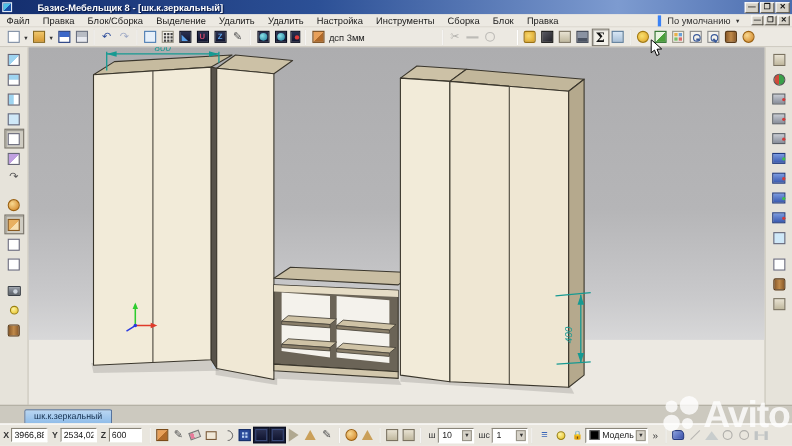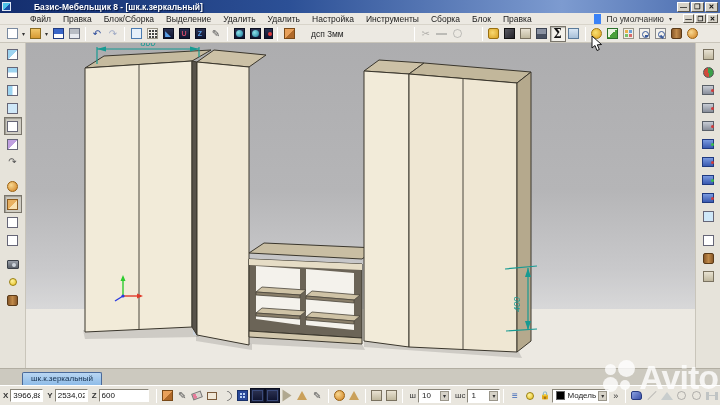--- a/index.html
+++ b/index.html
@@ -11,24 +11,24 @@
     background:linear-gradient(90deg,#142e6e 0%,#2c5096 40%,#7d9bd0 78%,#4a6cae 100%);
     display:flex; align-items:center; padding:0 2px; color:#fff; }
   .app-icon { width:9px; height:9px; margin-right:3px; background:linear-gradient(135deg,#4ec3e8 50%,#1a52a8 50%); border:1px solid #dfe8f5; }
   .title-text { font-weight:bold; font-size:8.5px; white-space:nowrap; text-shadow:1px 1px 1px #00103a;padding-left:20px; }
   .win-btns { margin-left:auto; display:flex; gap:1px; }
   .wbtn { width:13px; height:10px; background:#d6d2c8; border:1px solid #fff; border-right-color:#5a564c; border-bottom-color:#5a564c;
     color:#111; font-size:7px; line-height:8px; text-align:center; font-weight:bold; }
 
   
   .menubar { position:absolute; left:0; top:13px; width:720px; height:12px; background:#ece9e2;
-    border-bottom:1px solid #d8d4ca; display:flex; align-items:center; color:#1a1a1a;padding-left:24px; }
+    border-bottom:1px solid #d8d4ca; display:flex; align-items:center; color:#1a1a1a; }
   .menu-item { padding:0 6px; white-space:nowrap; font-size:8.5px; }
   .menu-right { margin-left:auto; display:flex; align-items:center; gap:3px; padding-right:2px; }
-  .preset { display:flex; align-items:center; gap:3px; border-left:7px solid #3b82f6; padding:0 6px; color:#333; font-size:8.5px; }
+  .preset { display:flex; align-items:center; gap:3px; border-left:3px solid #3b82f6; padding:0 6px; color:#333; font-size:8.5px; }
   .mdi-btns { display:flex; gap:1px; }
   .mbtn { width:11px; height:9px; background:#d6d2c8; border:1px solid #fff; border-right-color:#5a564c; border-bottom-color:#5a564c;
     font-size:6.5px; line-height:7px; text-align:center; color:#111; font-weight:bold; }
 
   
   .toolbar { position:absolute; left:0; top:25px; width:720px; height:18px; background:#ece9e2;
     border-bottom:1px solid #c9c5ba; display:flex; align-items:center; padding-left:4px; }
   .tsep { width:1px; height:14px; background:#c2beb2; border-right:1px solid #fff; margin:0 3px; flex:0 0 auto; }
   .tbtn { width:16px; height:16px; display:flex; align-items:center; justify-content:center; flex:0 0 auto;
     border:1px solid transparent; position:relative; }
@@ -67,21 +67,21 @@
     box-shadow:4px 0 #6aa0d8,0 4px #7ac06a,4px 4px #d86a6a; }
   .ic-zoomsel, .ic-zoom { border:1px solid #888; background:#f4f2ec; }
   .ic-zoomsel::after, .ic-zoom::after { content:""; position:absolute; left:2px; top:2px; width:5px; height:5px; border:1.5px solid #3a5a9a; border-radius:50%; }
   .ic-zoomsel::before { content:""; position:absolute; right:1px; bottom:1px; width:3px; height:2px; background:#3a5a9a; }
   .ic-zoom::before { content:""; position:absolute; right:1px; bottom:1px; width:4px; height:1.5px; background:#3a5a9a; transform:rotate(45deg); }
   .ic-barrel { background:linear-gradient(90deg,#8a5a2a,#c08a4a,#8a5a2a); border:1px solid #5a3a18; border-radius:2px; }
   .ic-ball { background:radial-gradient(circle at 35% 35%,#f8d890,#d08020); border-radius:50%; border:1px solid #9a6010; }
   .ic-dash { border-top:2px dashed #777; width:11px; height:0; }
   .ic-scis { color:#555; font-size:10px; line-height:1; }
   .ic-circ { width:9px; height:9px; border:1.5px solid #777; border-radius:50%; }
-  .mat-label { font-size:8.5px; color:#222; margin-left:14px; white-space:nowrap; }
+  .mat-label { font-size:8.5px; color:#222; margin-left:2px; white-space:nowrap; }
   .sigma { font-size:12px; font-weight:bold; color:#111; font-family:"DejaVu Serif", serif; }
 
   
   .lefttools { position:absolute; left:0; top:43px; width:26px; height:325px; background:#e6e3da; border-right:1px solid #c9c5ba;
     display:flex; flex-direction:column; align-items:center; padding-top:2px; }
   .righttools { position:absolute; right:0; top:43px; width:25px; height:325px; background:#e6e3da; border-left:1px solid #c9c5ba;
     display:flex; flex-direction:column; align-items:center; padding-top:2px; }
   .vbtn { width:18px; height:18px; display:flex; align-items:center; justify-content:center; flex:0 0 auto; border:1px solid transparent; }
   .vbtn.pressed { background:#cfccc2; border:1px solid #7a766c; box-shadow:inset 1px 1px 1px rgba(0,0,0,.25); }
   .cube { width:11px; height:11px; border:1px solid #667; background:#fff; }
@@ -112,21 +112,21 @@
   .tab { background:linear-gradient(#b9d6f2,#8fbce8); border:1px solid #4a6a9a; border-bottom:none;
     padding:1px 8px 2px 8px; font-size:8px; color:#15304f; border-radius:2px 2px 0 0; }
 
   
   .statusbar { position:absolute; left:0; top:385px; width:720px; height:20px; background:#e9e6de; border-top:1px solid #fff;
     display:flex; align-items:center; padding-left:3px; color:#222; }
   .coord { display:flex; align-items:center; gap:2px; margin-right:4px; }
   .coord-label { font-size:8px; font-weight:bold; color:#333; }
   .coord input { width:33px; height:13px; font-size:8px; font-family:"Liberation Sans",sans-serif; padding:0 2px;
     border:1px solid #8a867a; border-bottom-color:#fff; border-right-color:#fff; background:#fff; color:#111; }
-  .coord input.narrowf { width:50px; }
+  .coord input.narrowf { width:30px; }
   .sbtn { width:15px; height:15px; display:flex; align-items:center; justify-content:center; flex:0 0 auto; border:1px solid transparent; }
   .sbtn.pressed { background:#1a2038; border:1px solid #0a0e20; }
   .sbtn.pressed .ic { border-color:#3a4a7a; }
   .ic-pencil { color:#555; font-size:10px; line-height:1; }
   .ic-eraser { width:10px; height:7px; background:linear-gradient(90deg,#e87a9a 40%,#d8d4ce 40%); border:1px solid #777; transform:rotate(-20deg); }
   .ic-rect { width:10px; height:8px; border:1.5px solid #7a5a3a; background:#f0e8d8; }
   .ic-arc { width:10px; height:10px; border:1.5px solid #777; border-radius:50%; border-bottom-color:transparent; border-left-color:transparent; transform:rotate(45deg); }
   .ic-bluegrid { width:11px; height:11px; background:#2a4a9a; border:1px solid #18306a; }
   .ic-bluegrid::after { content:""; position:absolute; left:2px; top:2px; width:2px; height:2px; background:#bcd4f4;
     box-shadow:3px 0 #bcd4f4,0 3px #bcd4f4,3px 3px #bcd4f4; }

